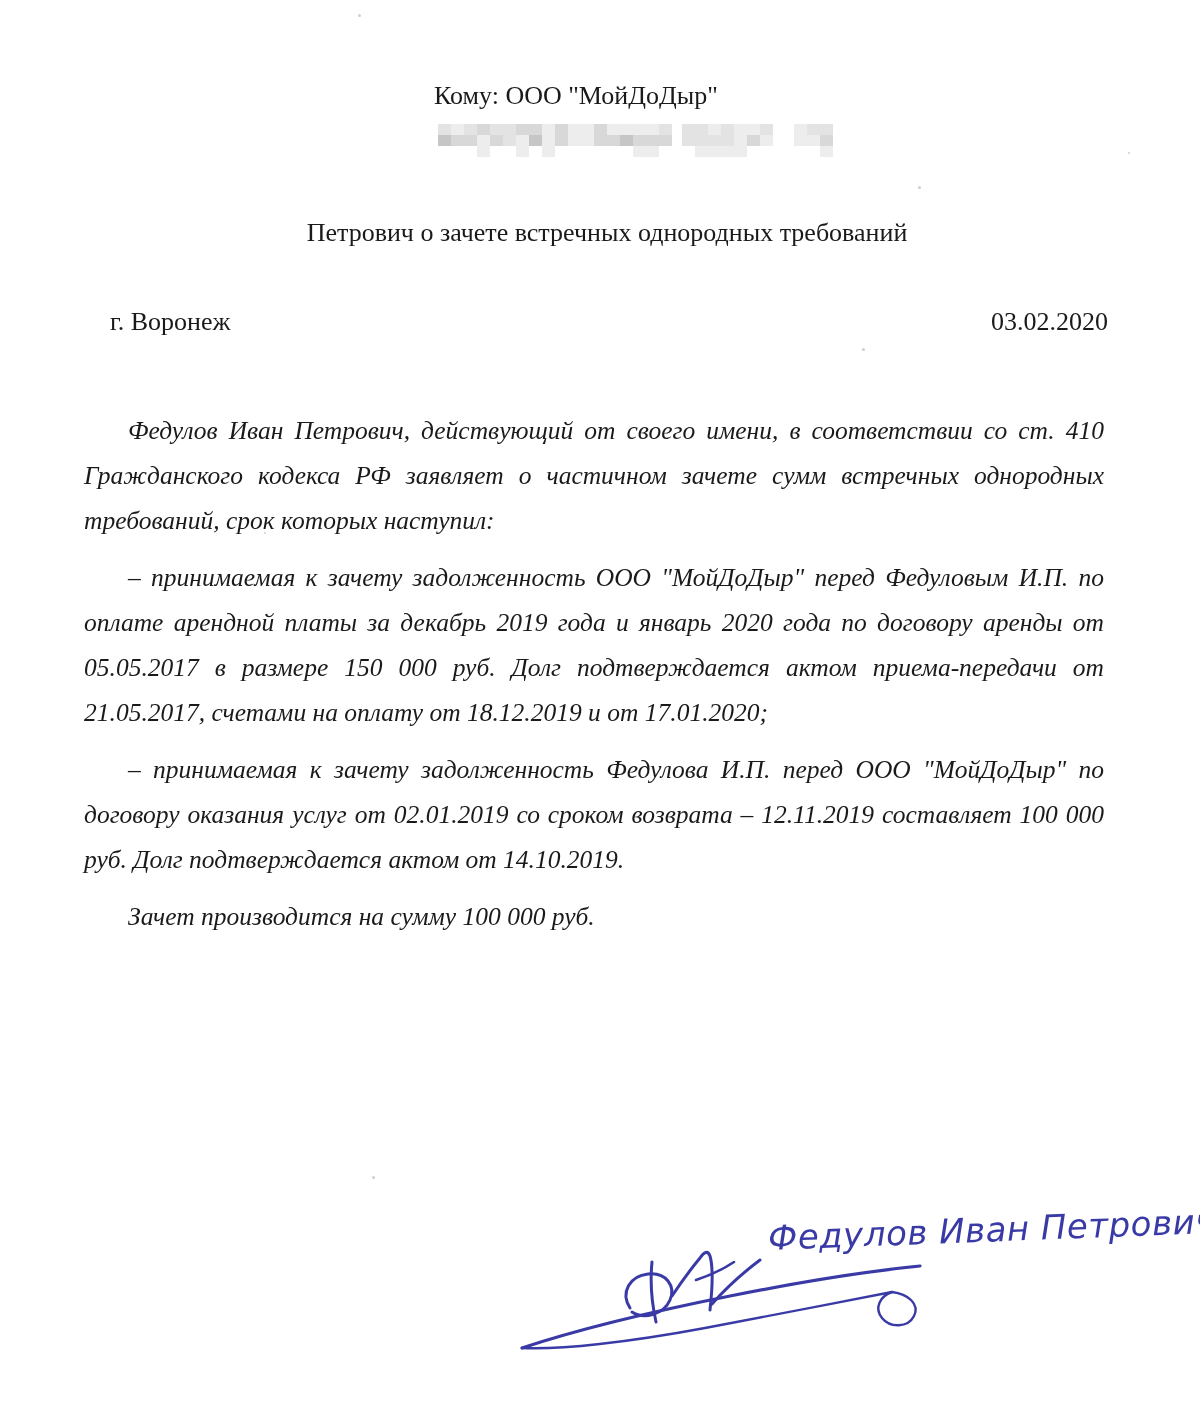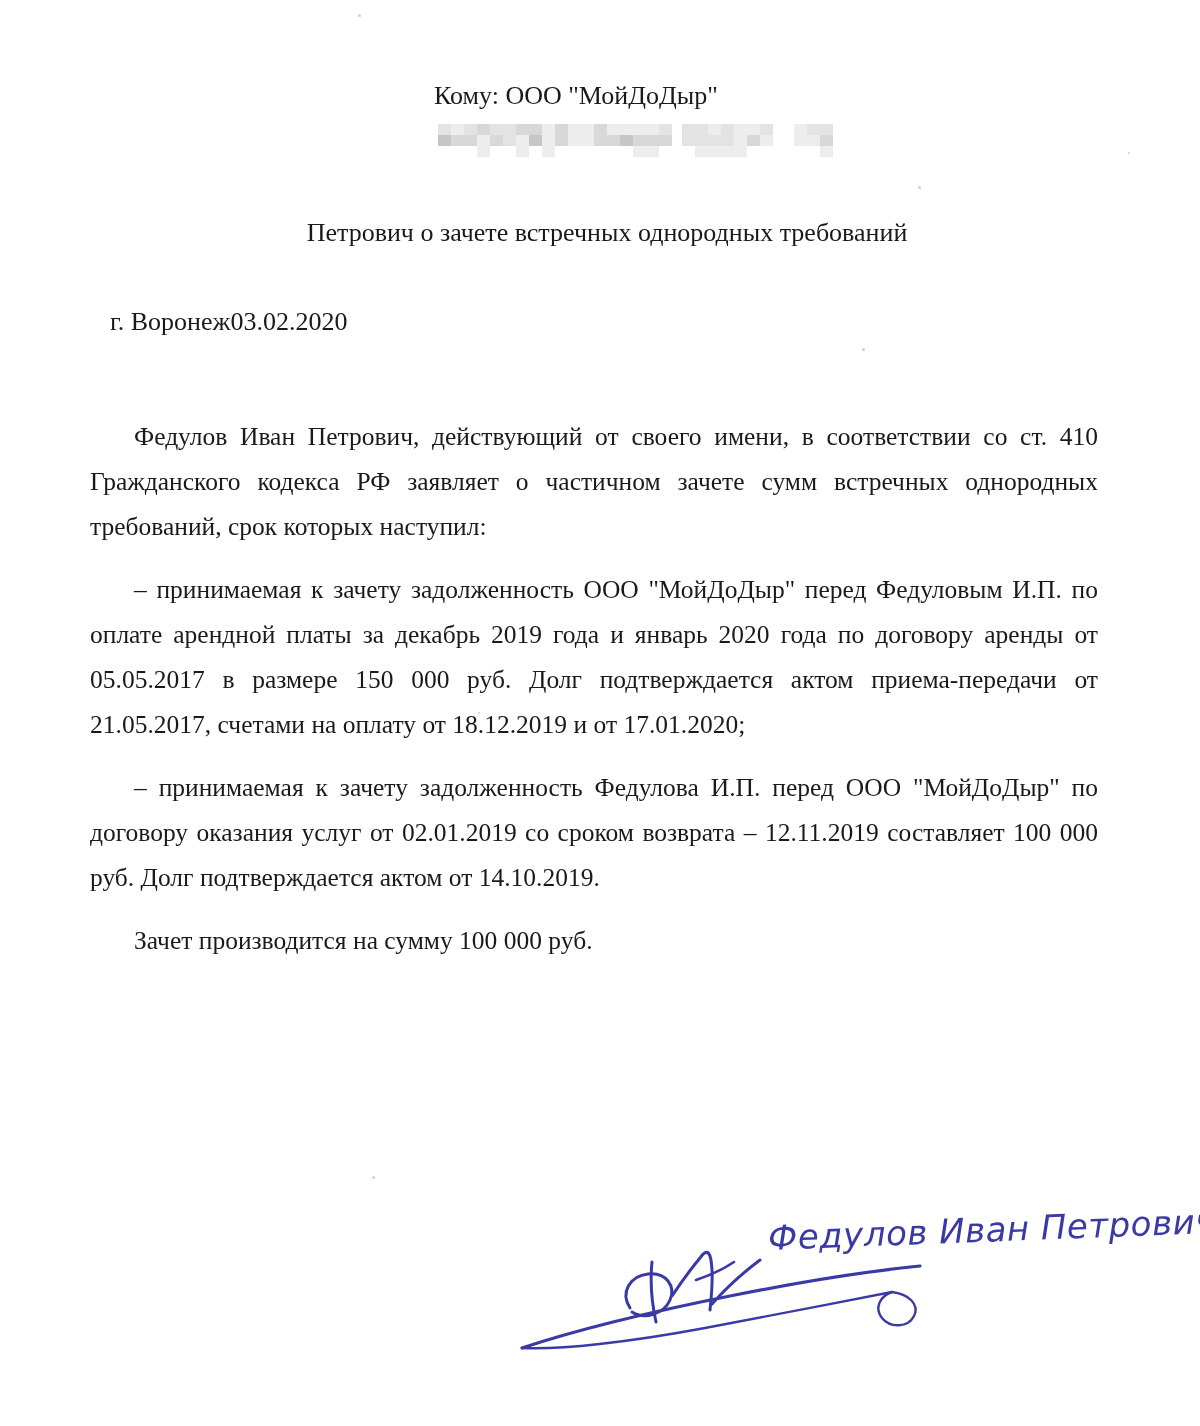--- a/index.html
+++ b/index.html
@@ -64,39 +64,40 @@
     padding-left: 14px;
   }
 
   
   .placedate {
     position: absolute;
     left: 110px;
     right: 92px;
     top: 305px;
     display: flex;
-    justify-content: flex-start;
+    justify-content: space-between;
     font-size: 26px;
     line-height: 34px;
   }
 
   
   .body-text {
     position: absolute;
     left: 72px;
     top: 396px;
     width: 1044px;
     font-size: 25.5px;
     line-height: 45px;
   }
   .body-text p {
-    margin: 18px;
+    margin: 12px;
     text-align: justify;
     text-indent: 44px;
     text-justify: inter-word;
+    font-style: italic;
   }
   .body-text p.last-ragged {
     text-align: justify;
   }
 
   
   .signature-area {
     position: absolute;
     left: 500px;
     top: 1200px;

